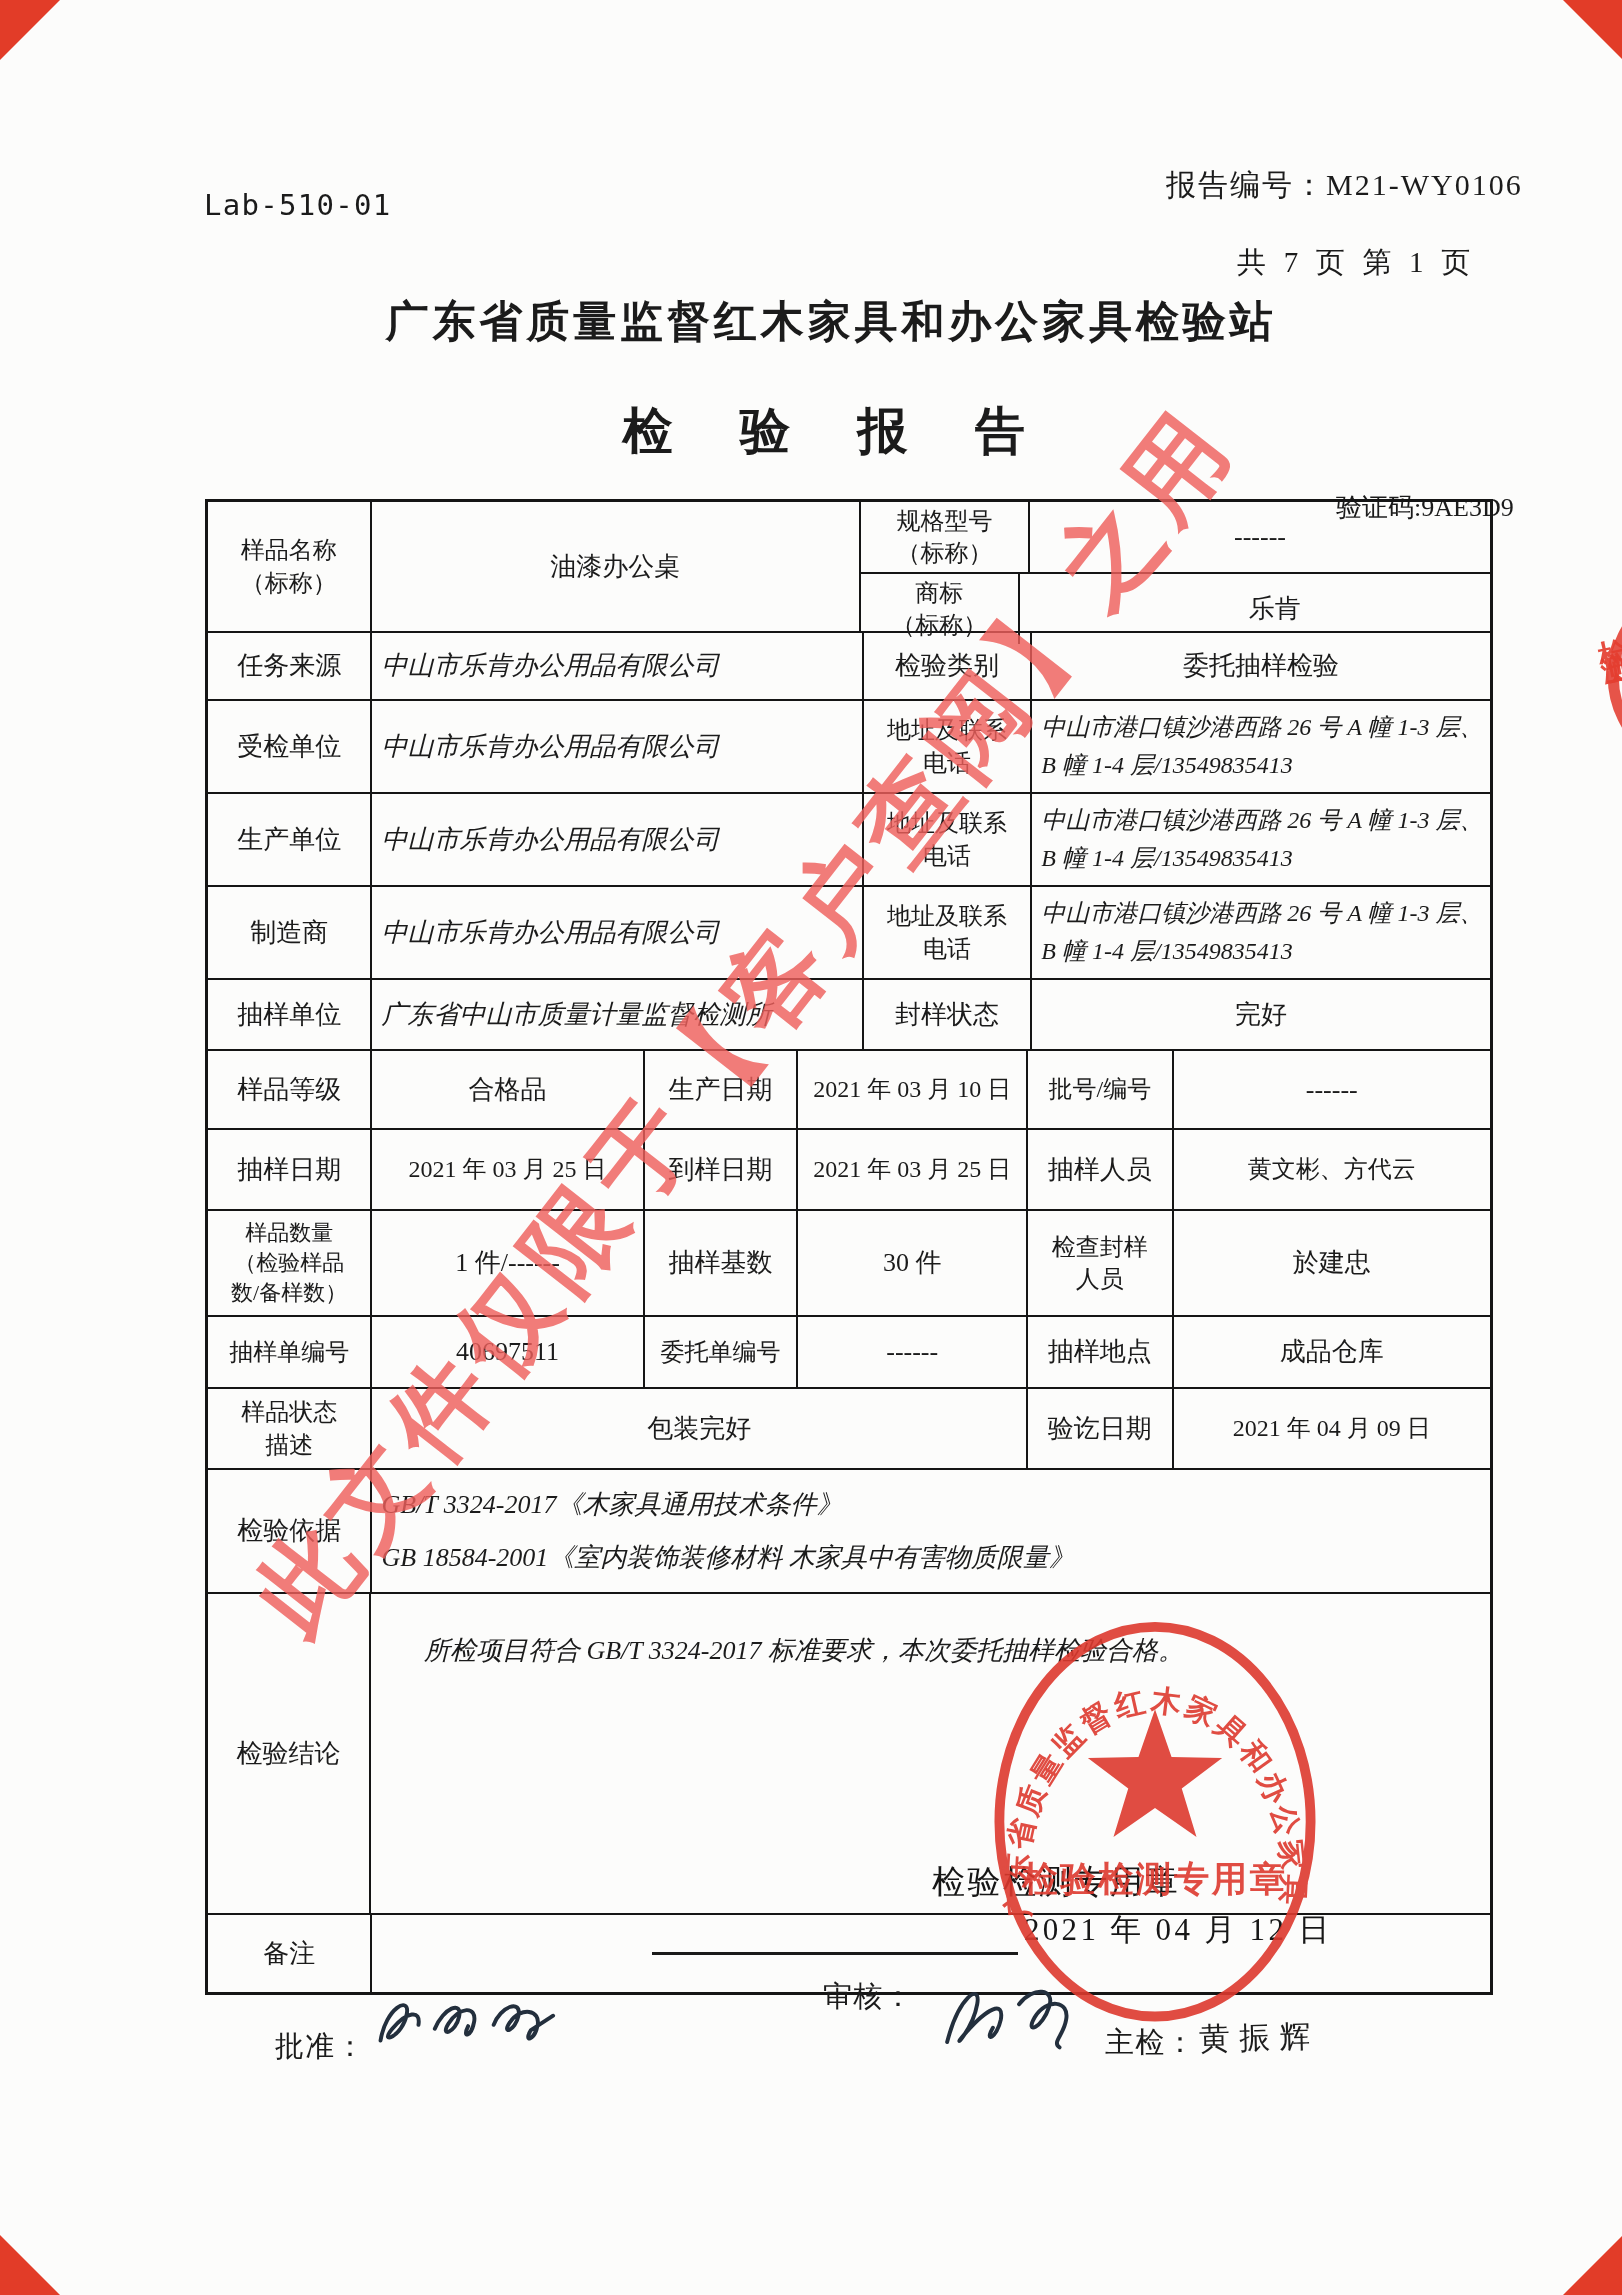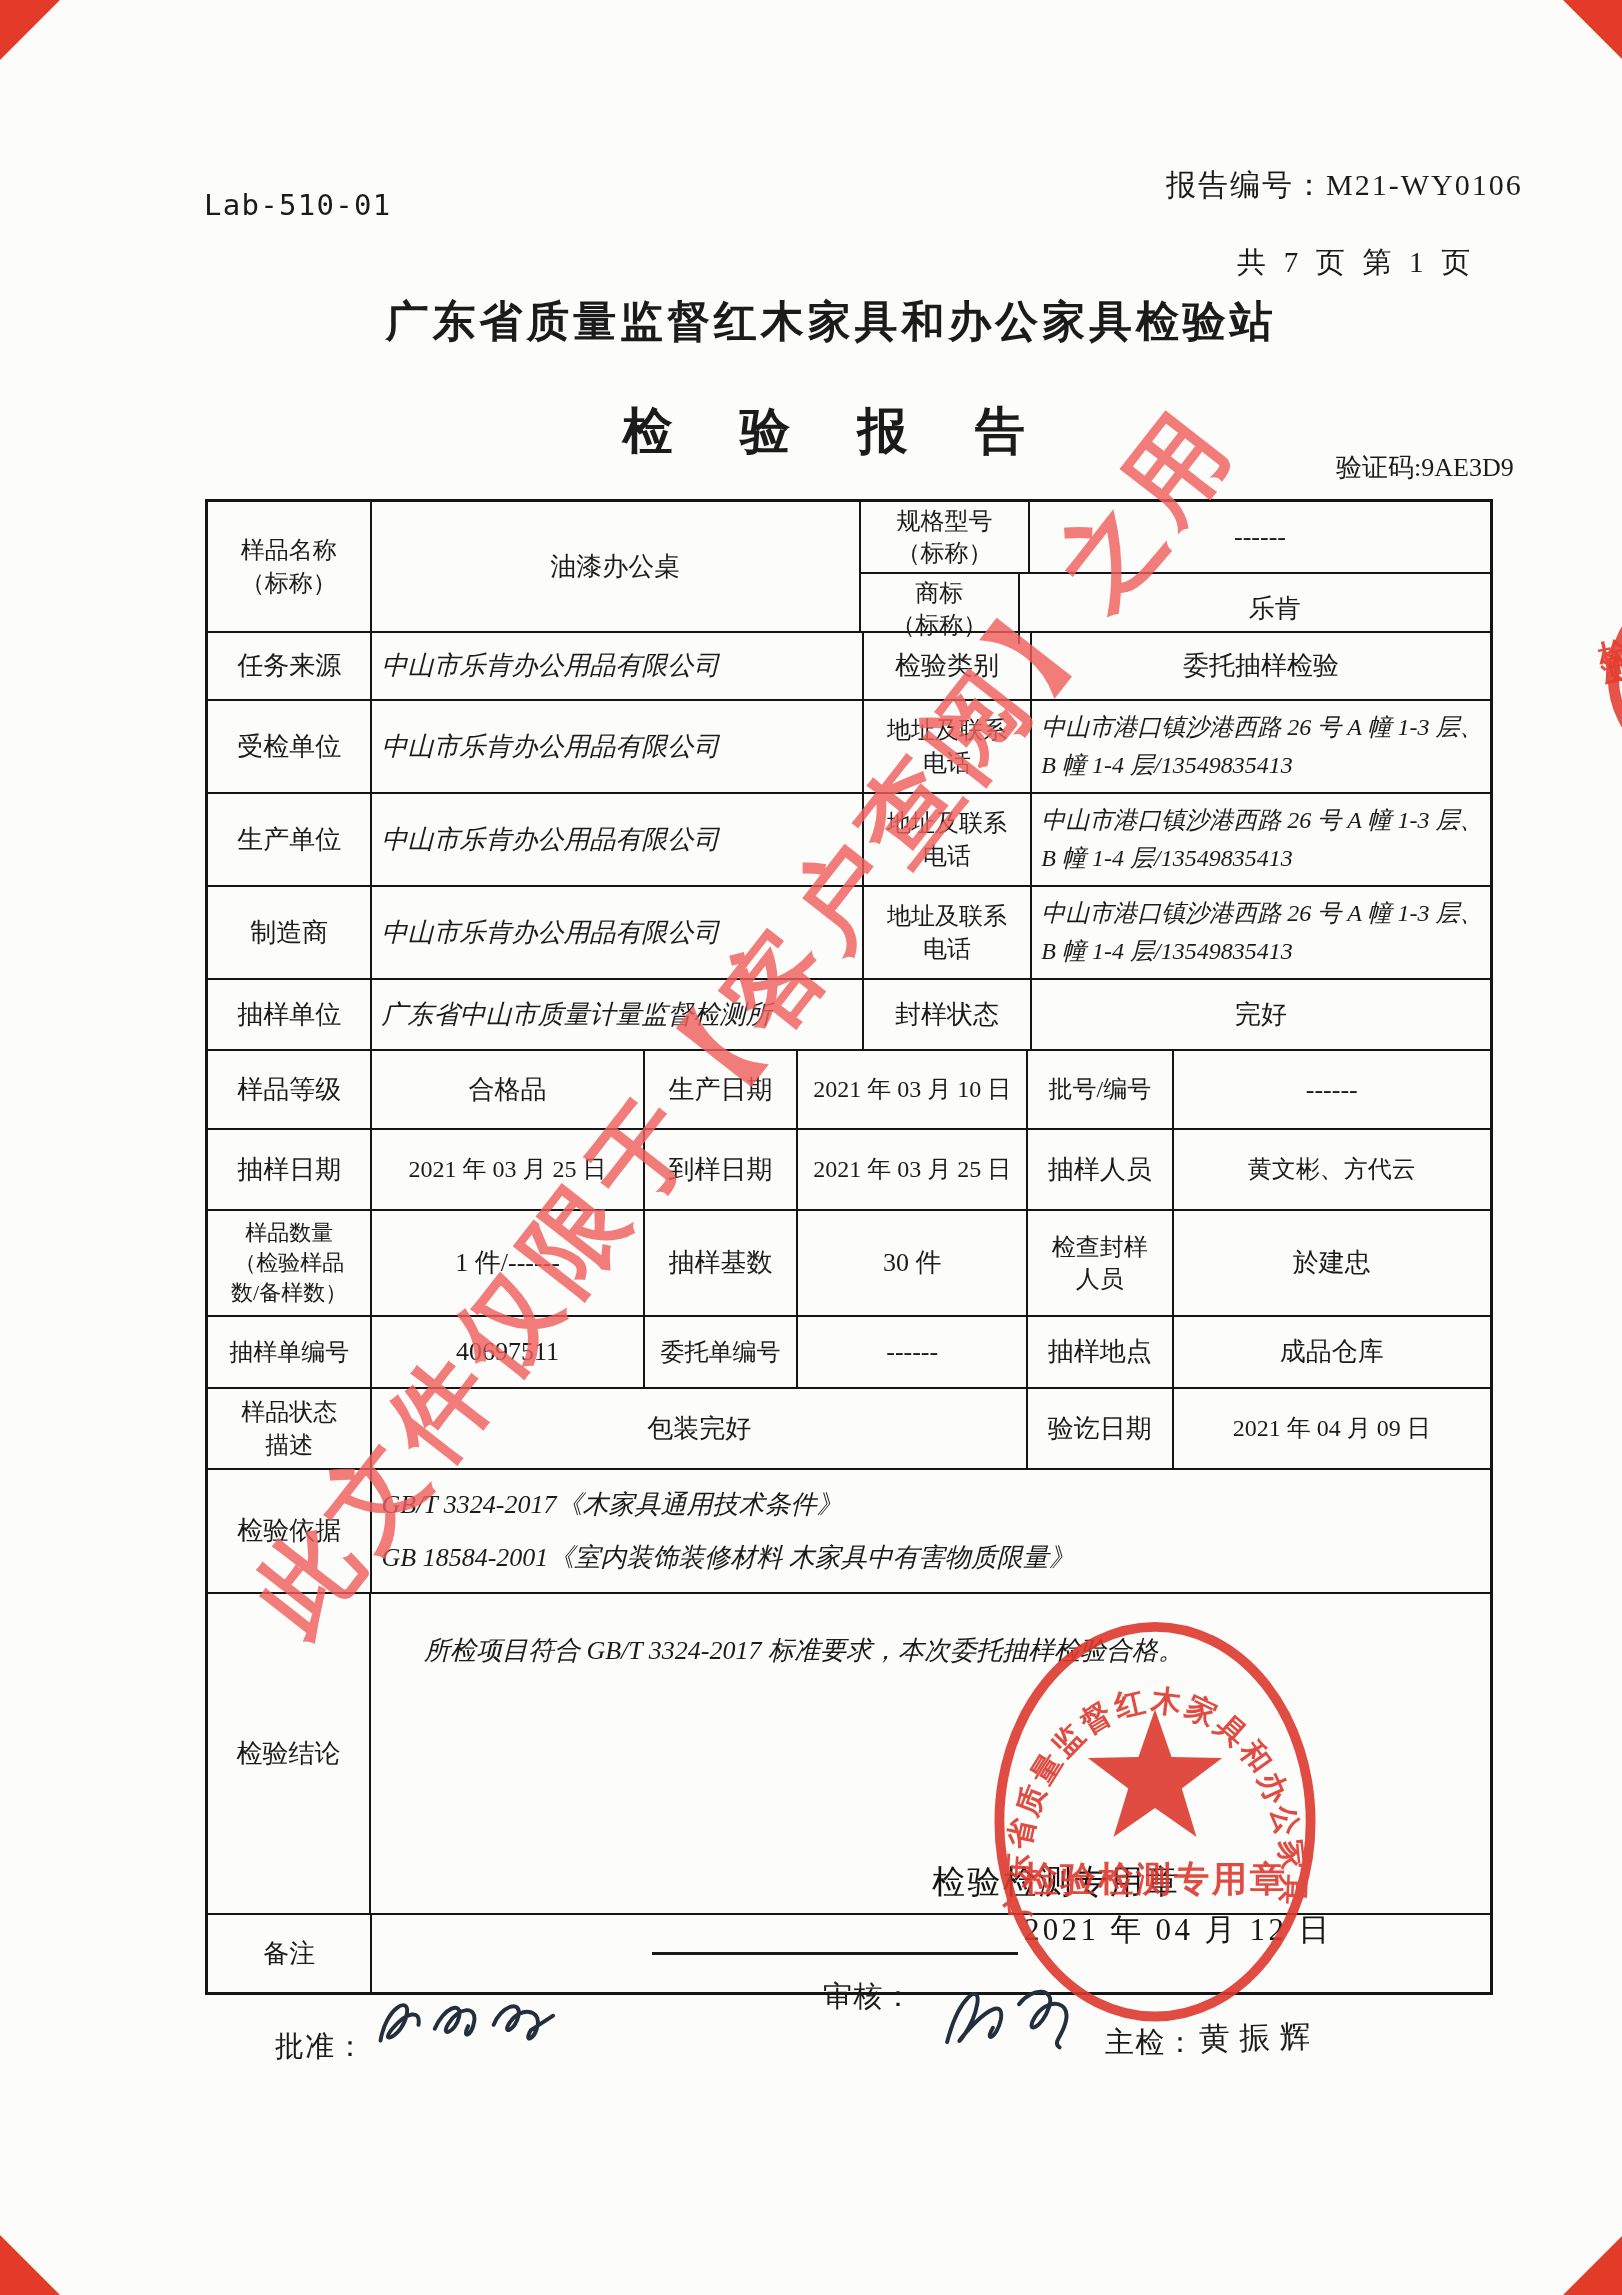--- a/index.html
+++ b/index.html
@@ -5,21 +5,21 @@
   html,body{margin:0;padding:0;background:#e8e8e8;}
   #page{position:relative;width:1623px;height:2295px;background:#fcfcfb;overflow:hidden;
         font-family:"Liberation Serif","DejaVu Serif",serif;color:#1b1b1b;}
   .abs{position:absolute;}
   
   .formcode{font-family:"DejaVu Sans Mono","Liberation Mono",monospace;font-size:29px;letter-spacing:1.3px;}
   .repno{font-size:30px;letter-spacing:2px;}
   .pagecount{font-size:29px;letter-spacing:5.2px;}
   .orgtitle{width:100%;text-align:center;font-size:43px;font-weight:bold;letter-spacing:3.9px;}
   .doctitle{width:100%;text-align:center;font-size:50px;font-weight:bold;letter-spacing:27.5px;}
-  .vcode{font-size:26px;}
+  .vcode{font-size:26px;margin-top:40px;}
   
   #tbl{position:absolute;left:205px;top:499px;width:1288px;border:3.3px solid #151515;box-sizing:border-box;background:transparent;}
   .row{display:flex;border-bottom:2px solid #151515;box-sizing:border-box;}
   .row:last-child{border-bottom:none;}
   .c{border-right:2px solid #151515;box-sizing:border-box;display:flex;align-items:center;
      justify-content:center;text-align:center;white-space:pre-line;padding:2.6px 5.2px;
      font-size:26px;line-height:1.35;}
   .c:last-child{border-right:none;}
   .left{justify-content:flex-start;text-align:left;padding-left:9.2px;font-style:italic;}
   .small{font-size:24px;}

